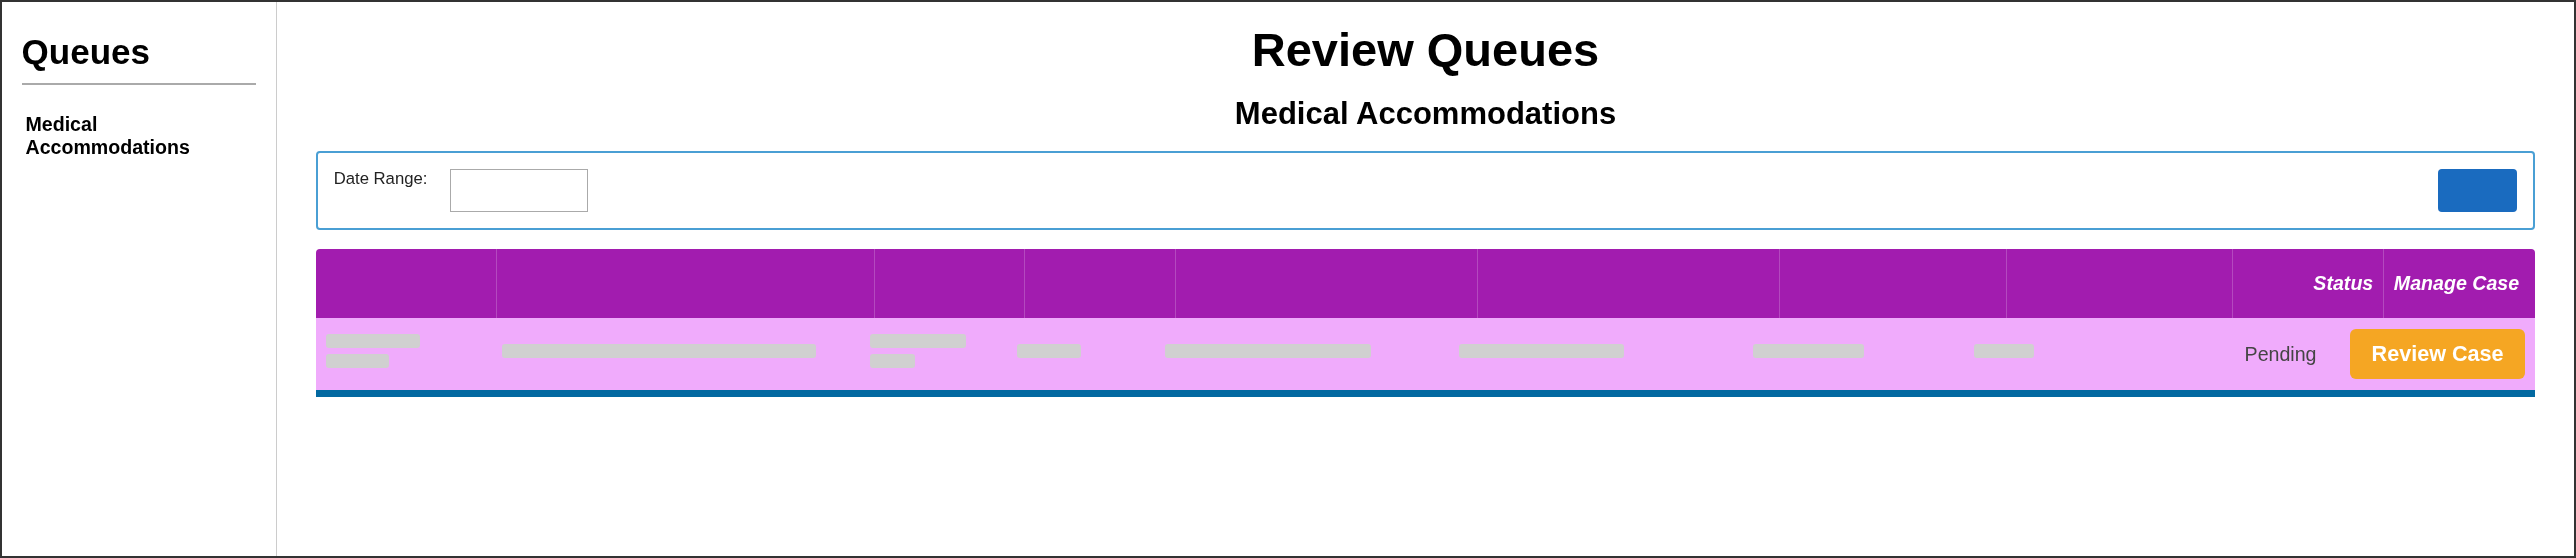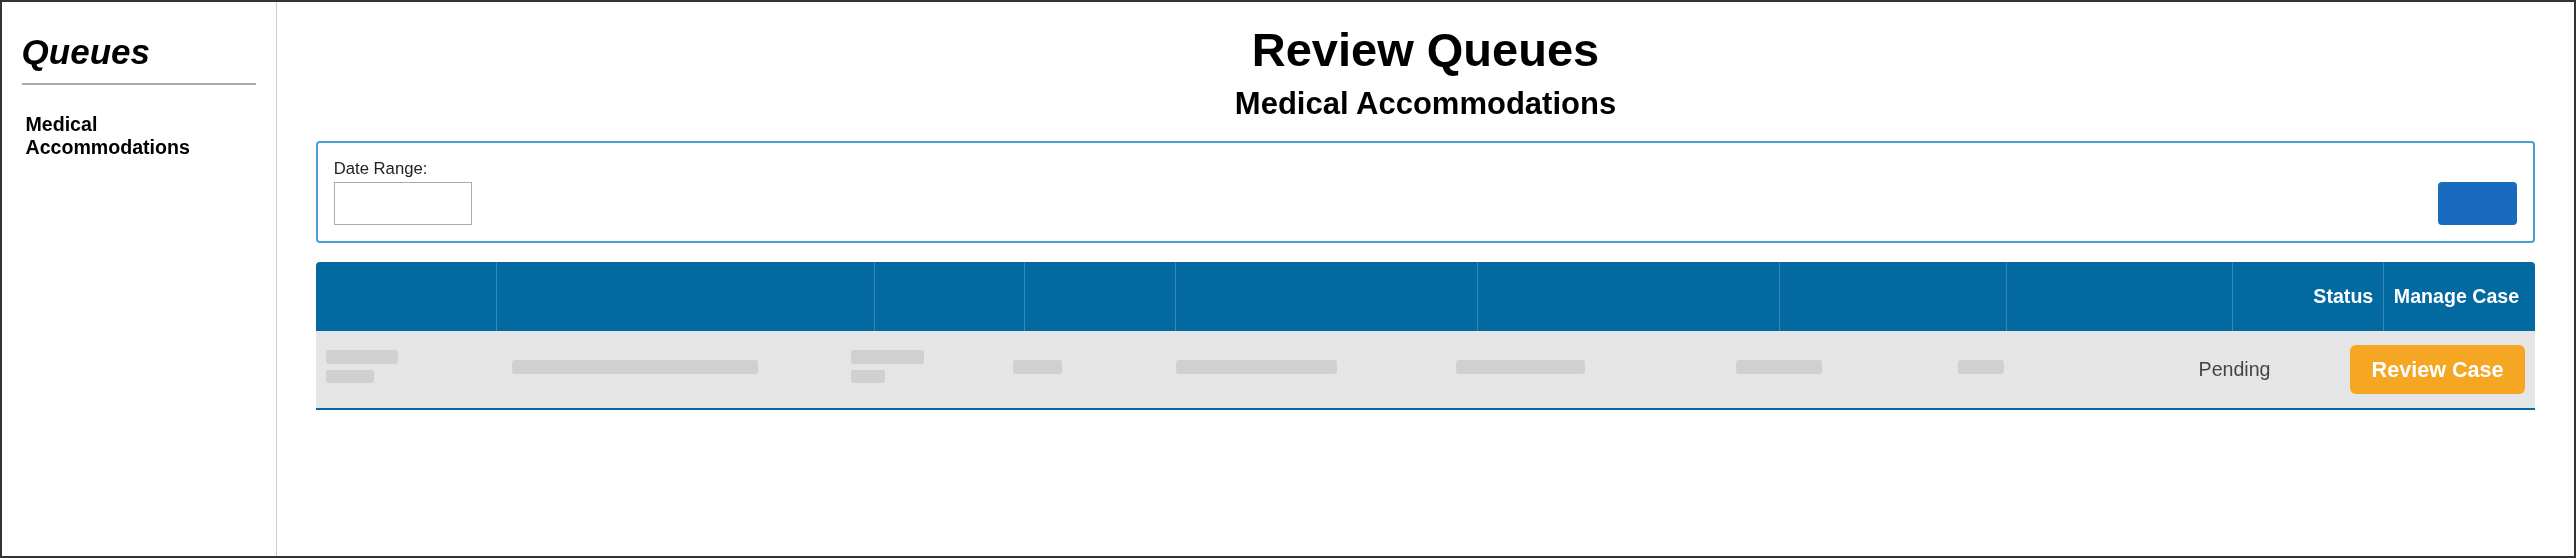--- a/index.html
+++ b/index.html
@@ -18,21 +18,20 @@
     .sidebar {
       width: 275px;
       min-width: 275px;
       padding: 29.5px 19.6px 19.6px 19.6px;
       border-right: 1px solid #ccc;
     }
     .sidebar-title {
       font-size: 35px;
       font-weight: bold;
       margin-bottom: 11.8px;
-      font-style: italic;
     }
     .sidebar-divider {
       height: 2px;
       background: #aaa;
       margin-bottom: 19.6px;
     }
     .sidebar-item-medical {
       font-size: 19.6px;
       font-weight: bold;
       padding: 7.9px 3.9px;
@@ -42,21 +41,21 @@
     .main-content {
       flex: 1;
       padding: 19.6px 39px 29.5px 39px;
       overflow: hidden;
     }
 
     .page-title {
       text-align: center;
       font-size: 47px;
       font-weight: bold;
-      margin-bottom: 9px;
+      margin-bottom: 19px;
     }
     .page-subtitle {
       text-align: center;
       font-size: 31px;
       font-weight: bold;
       margin-bottom: 19.6px;
     }
 
     
     .filter-bar {
@@ -68,22 +67,22 @@
       align-items: flex-start;
       justify-content: space-between;
     }
     .filter-fields {
       display: flex;
       gap: 23.6px;
       align-items: flex-start;
     }
     .filter-field {
       display: flex;
-      flex-direction: column;
-      gap: 3px;
+      flex-direction: row;
+      gap: 23px;
     }
     .filter-label {
       font-size: 16.7px;
       color: #222;
     }
     .filter-input {
       border: 1px solid #aaa;
       padding: 7.9px 5.9px;
       font-size: 14.7px;
       width: 138px;
@@ -107,23 +106,24 @@
       align-self: flex-end;
     }
 
     
     .table-wrapper {
       width: 100%;
     }
     .table-header {
       display: grid;
       grid-template-columns: 1.2fr 2.5fr 1fr 1fr 2fr 2fr 1.5fr 1.5fr 1fr 1fr;
-      background: #0369a1;
+      background: #a21caf;
       border-radius: 3.9px 3.9px 0 0;
       min-height: 69px;
+      font-style: italic;
     }
     .table-header-cell {
       color: #fff;
       font-size: 19.6px;
       font-weight: bold;
       padding: 9.8px 9.8px;
       display: flex;
       align-items: center;
       border-right: 1px solid rgba(255,255,255,0.2);
     }
@@ -137,25 +137,24 @@
       color: #fff;
       font-size: 19.6px;
       font-weight: bold;
       text-align: center;
     }
 
     
     .table-row {
       display: grid;
       grid-template-columns: 1.2fr 2.5fr 1fr 1fr 2fr 2fr 1.5fr 1.5fr 1fr 1fr;
-      border-bottom: 2px solid #0369a1;
-      background: #e5e5e5;
+      border-bottom: 7px solid #0369a1;
+      background: #f0abfc;
       min-height: 79px;
       align-items: center;
-      gap: 46px;
     }
     .table-cell {
       padding: 7.9px 9.8px;
       font-size: 15.7px;
       color: #555;
     }
     .cell-placeholder {
       background: #d0d0d0;
       border-radius: 2.9px;
       height: 13.8px;

